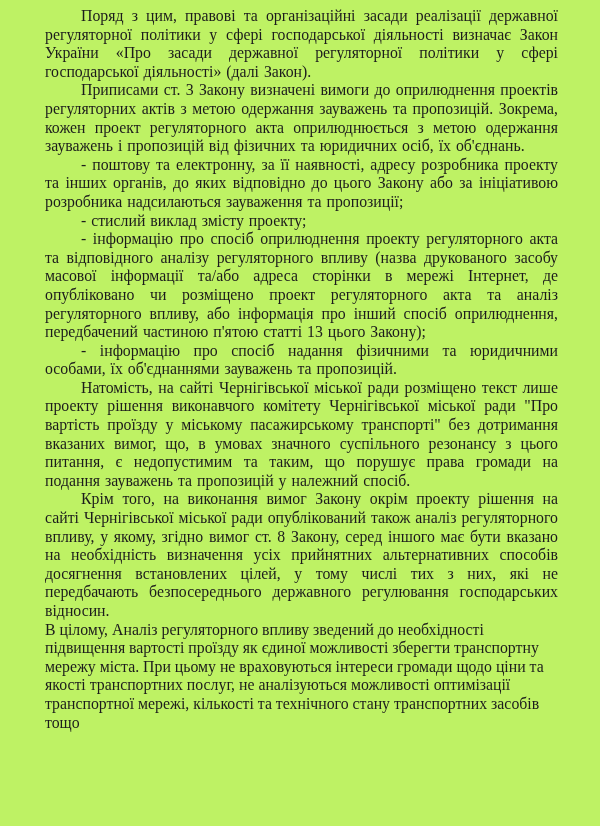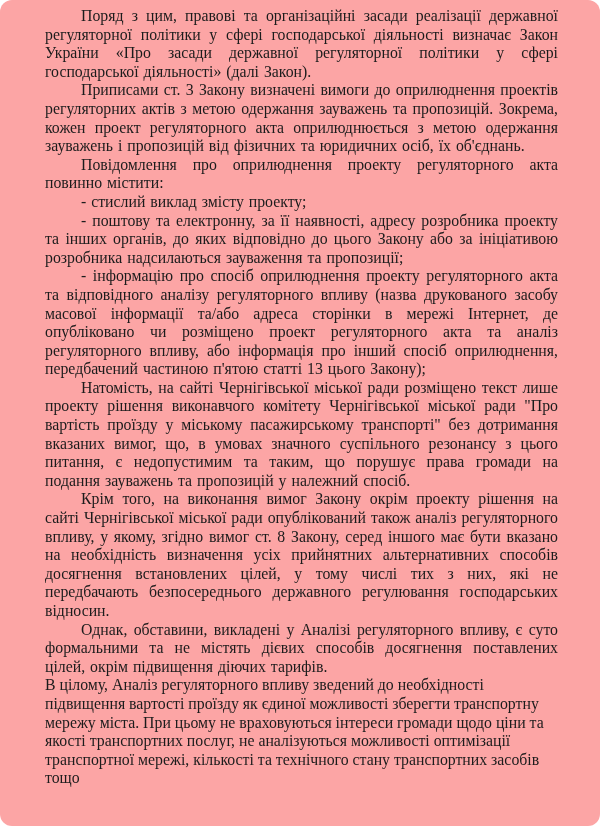--- a/index.html
+++ b/index.html
@@ -5,49 +5,47 @@
   html, body {
     margin: 0;
     padding: 0;
     background: #ffffff;
   }
   .page {
     position: relative;
     box-sizing: border-box;
     width: 600px;
     height: 826px;
-    background: #fca5a5;
+    background: #bef264;
     padding: 7px 42px 0 45px;
     font-family: "Liberation Serif", "DejaVu Serif", serif;
     font-size: 15.8px;
     line-height: 18.6px;
     color: #1c1c1c;
     overflow: hidden;
-    border-radius: 12px;
   }
   .page p {
     margin: 0;
     padding: 0;
     text-align: justify;
     text-indent: 36px;
     word-spacing: 1px;
   }
   .page p.flush {
     text-indent: 0;
     text-align: left;
     word-spacing: normal;
   }
 </style>
 </head>
 <body>
 
 <div class="page">
   <p>Поряд з цим, правові та організаційні засади реалізації державної регуляторної політики у сфері господарської діяльності визначає Закон України «Про засади державної регуляторної політики у сфері господарської діяльності» (далі Закон).</p>
   <p>Приписами ст. 3 Закону визначені вимоги до оприлюднення проектів регуляторних актів з метою одержання зауважень та пропозицій. Зокрема, кожен проект регуляторного акта оприлюднюється з метою одержання зауважень і пропозицій від фізичних та юридичних осіб, їх об'єднань.</p>
-  <p>Повідомлення про оприлюднення проекту регуляторного акта повинно містити:</p>
+  <p>- поштову та електронну, за її наявності, адресу розробника проекту та інших органів, до яких відповідно до цього Закону або за ініціативою розробника надсилаються зауваження та пропозиції;</p>
   <p>- стислий виклад змісту проекту;</p>
-  <p>- поштову та електронну, за її наявності, адресу розробника проекту та інших органів, до яких відповідно до цього Закону або за ініціативою розробника надсилаються зауваження та пропозиції;</p>
   <p>- інформацію про спосіб оприлюднення проекту регуляторного акта та відповідного аналізу регуляторного впливу (назва друкованого засобу масової інформації та/або адреса сторінки в мережі Інтернет, де опубліковано чи розміщено проект регуляторного акта та аналіз регуляторного впливу, або інформація про інший спосіб оприлюднення, передбачений частиною п'ятою статті 13 цього Закону);</p>
+  <p>- інформацію про спосіб надання фізичними та юридичними особами, їх об'єднаннями зауважень та пропозицій.</p>
   <p>Натомість, на сайті Чернігівської міської ради розміщено текст лише проекту рішення виконавчого комітету Чернігівської міської ради "Про вартість проїзду у міському пасажирському транспорті" без дотримання вказаних вимог, що, в умовах значного суспільного резонансу з цього питання, є недопустимим та таким, що порушує права громади на подання зауважень та пропозицій у належний спосіб.</p>
   <p>Крім того, на виконання вимог Закону окрім проекту рішення на сайті Чернігівської міської ради опублікований також аналіз регуляторного впливу, у якому, згідно вимог ст. 8 Закону, серед іншого має бути вказано на необхідність визначення усіх прийнятних альтернативних способів досягнення встановлених цілей, у тому числі тих з них, які не передбачають безпосереднього державного регулювання господарських відносин.</p>
-  <p>Однак, обставини, викладені у Аналізі регуляторного впливу, є суто формальними та не містять дієвих способів досягнення поставлених цілей, окрім підвищення діючих тарифів.</p>
   <p class="flush">В цілому, Аналіз регуляторного впливу зведений до необхідності підвищення вартості проїзду як єдиної можливості зберегти транспортну мережу міста. При цьому не враховуються інтереси громади щодо ціни та якості транспортних послуг, не аналізуються можливості оптимізації транспортної мережі, кількості та технічного стану транспортних засобів тощо</p>
 </div>
 
 </body></html>

